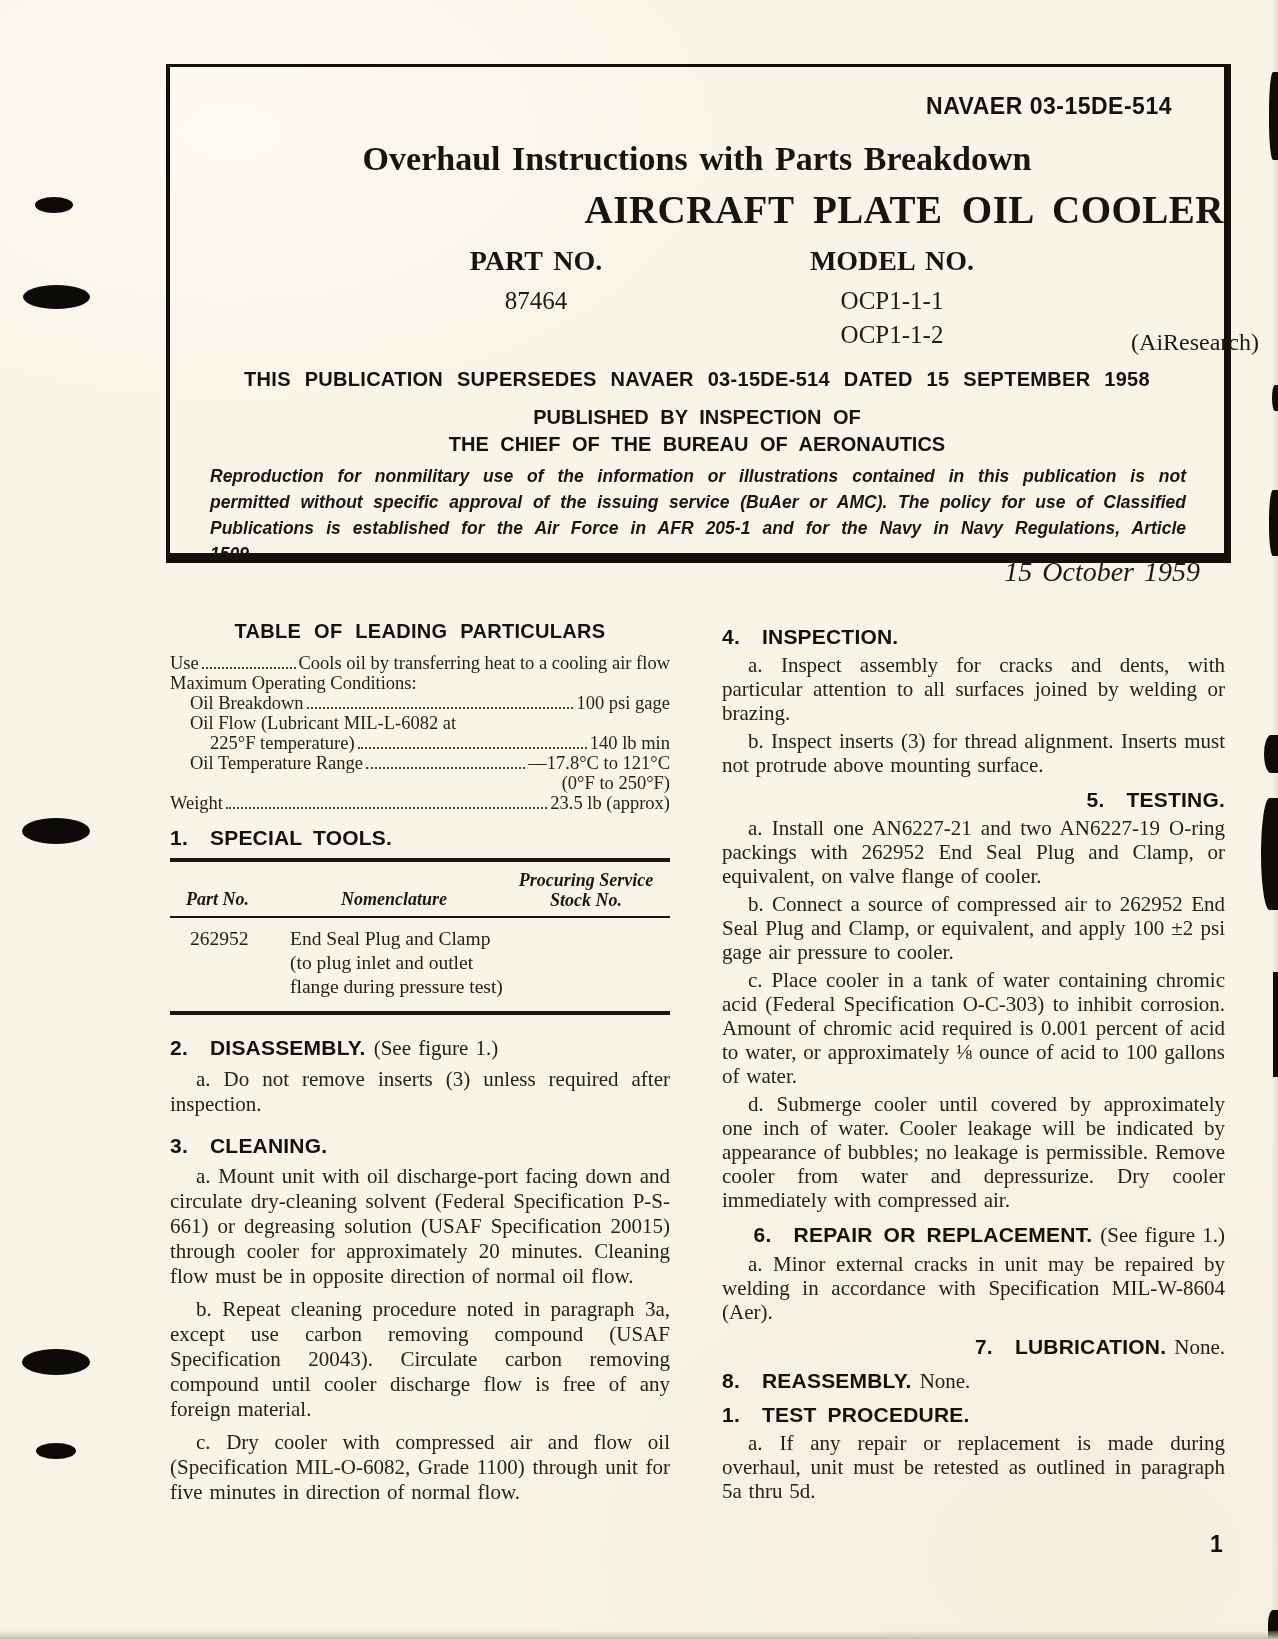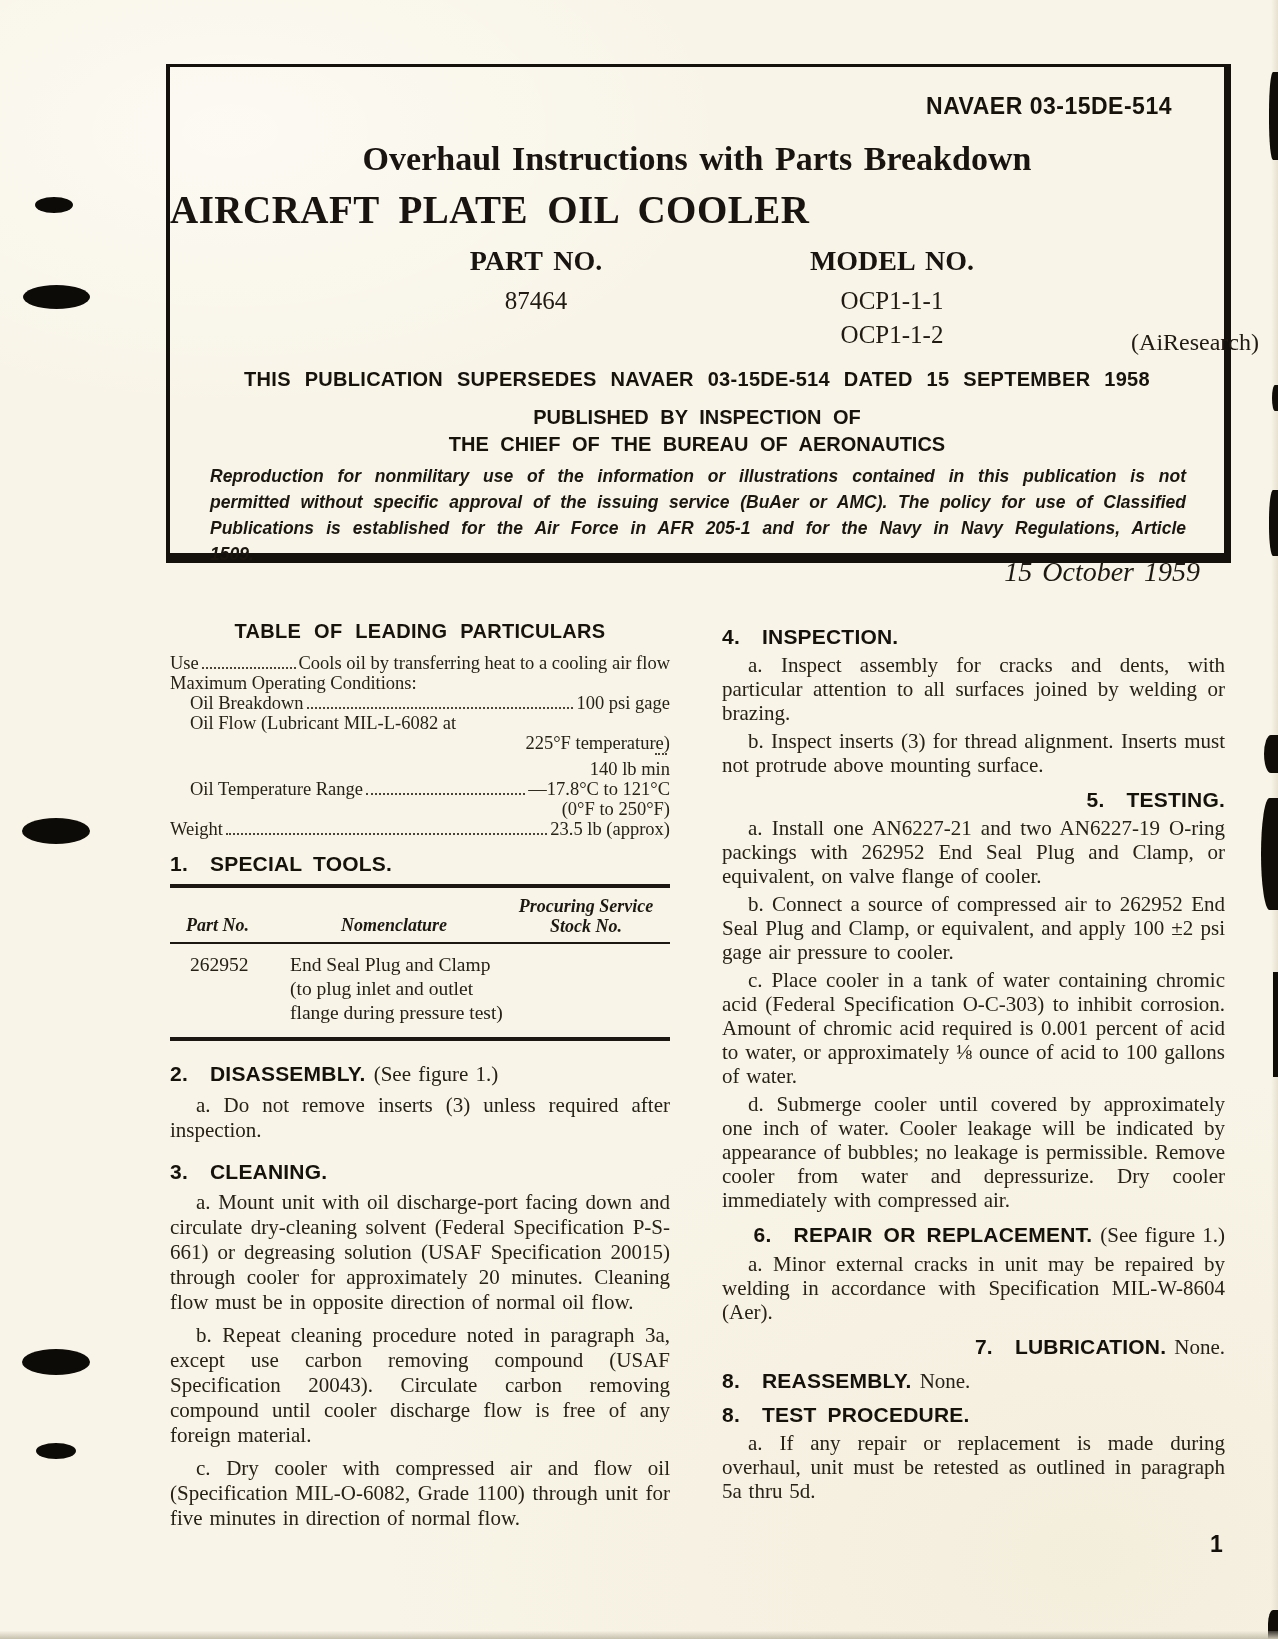--- a/index.html
+++ b/index.html
@@ -20,21 +20,21 @@
     background:linear-gradient(to bottom,rgba(236,231,215,.2),#c6c0ae);}
   
   .hbox{position:absolute;left:166px;top:64px;width:1054px;height:486px;
     border-top:3px solid #14110c;border-left:4px solid #14110c;
     border-right:7px solid #14110c;border-bottom:10px solid #14110c;
     box-sizing:content-box;}
   .docnum{position:absolute;top:26px;right:52px;
     font:bold 23px "Liberation Sans",sans-serif;letter-spacing:.5px;color:#17130c;}
   .title1{position:absolute;top:73px;left:0;width:100%;text-align:center;
     font:bold 34px "Liberation Serif",serif;color:#191410;word-spacing:3px;}
-  .title2{position:absolute;top:120px;left:0;width:100%;text-align:left;
+  .title2{position:absolute;top:120px;left:0;width:100%;text-align:right;
     font:bold 39px "Liberation Serif",serif;color:#191410;word-spacing:9px;letter-spacing:.5px;}
   .pnblock{position:absolute;top:178px;width:240px;text-align:center;}
   .pnblock.part{left:246px;}
   .pnblock.model{left:602px;}
   .pnlabel{font:bold 28px "Liberation Serif",serif;color:#191410;word-spacing:4px;}
   .pnvalue{font:25px "Liberation Serif",serif;margin-top:7px;line-height:33px;color:#201a13;}
   .mfr{position:absolute;top:262px;left:1px;width:100%;text-align:right;
     font:24px "Liberation Serif",serif;color:#201a13;padding-left:34px;}
   .supersedes{position:absolute;top:301px;left:0;width:100%;text-align:center;
     font:bold 20px "Liberation Sans",sans-serif;word-spacing:8px;letter-spacing:.3px;color:#17130c;}
@@ -48,21 +48,21 @@
   
   .col{position:absolute;top:612px;}
   .col.left{left:170px;width:500px;}
   .col.right{left:722px;width:503px;}
   
   .tlp-title{font:bold 20px "Liberation Sans",sans-serif;text-align:center;
     word-spacing:7px;letter-spacing:.3px;color:#17130c;margin:8px 0 10px;}
   .tlp-row{display:flex;align-items:flex-end;font-size:18.5px;line-height:20px;color:#272217;}
   .tlp-row .lead{flex:1;border-bottom:2px dotted #4a4336;margin:0 3px 4px;min-width:12px;}
   .ind1{padding-left:20px;}
-  .ind2{padding-left:40px;flex-direction:column;}
+  .ind2{padding-left:40px;}
   .tlp-plain{display:block;}
   .tlp-rightline{display:block;text-align:right;}
   
   .h-sans{font:bold 21px "Liberation Sans",sans-serif;letter-spacing:.2px;
     word-spacing:5px;color:#15110b;white-space:pre-wrap;line-height:25px;}
   .h-note{font:normal 21px "Liberation Serif",serif;letter-spacing:0;
     word-spacing:2px;color:#262017;margin-left:8px;white-space:normal;}
   .para{font:21px/25px "Liberation Serif",serif;text-align:justify;
     text-indent:26px;word-spacing:1.5px;color:#272116;margin:6px 0 0;}
   .col.right .para{line-height:24px;margin-top:4px;}
@@ -207,18 +207,18 @@
     <p class="para">c. Place cooler in a tank of water containing chromic acid (Federal Specification O-C-303) to inhibit corrosion. Amount of chromic acid required is 0.001 percent of acid to water, or approximately ⅛ ounce of acid to 100 gallons of water.</p>
     <p class="para">d. Submerge cooler until covered by approximately one inch of water. Cooler leakage will be indicated by appearance of bubbles; no leakage is permissible. Remove cooler from water and depressurize. Dry cooler immediately with compressed air.</p>
 
     <div class="h-sans mt10"><span>6.  REPAIR OR REPLACEMENT.</span><span class="h-note">(See figure 1.)</span></div>
     <p class="para">a. Minor external cracks in unit may be repaired by welding in accordance with Specification MIL-W-8604 (Aer).</p>
 
     <div class="h-sans mt10"><span>7.  LUBRICATION.</span><span class="h-note">None.</span></div>
 
     <div class="h-sans mt8"><span>8.  REASSEMBLY.</span><span class="h-note">None.</span></div>
 
-    <div class="h-sans mt8">8.  TEST PROCEDURE.</div>
+    <div class="h-sans mt8">1.  TEST PROCEDURE.</div>
     <p class="para">a. If any repair or replacement is made during overhaul, unit must be retested as outlined in paragraph 5a thru 5d.</p>
   </div>
 
   <div class="pagenum">1</div>
 </div>
 
 </body></html>

